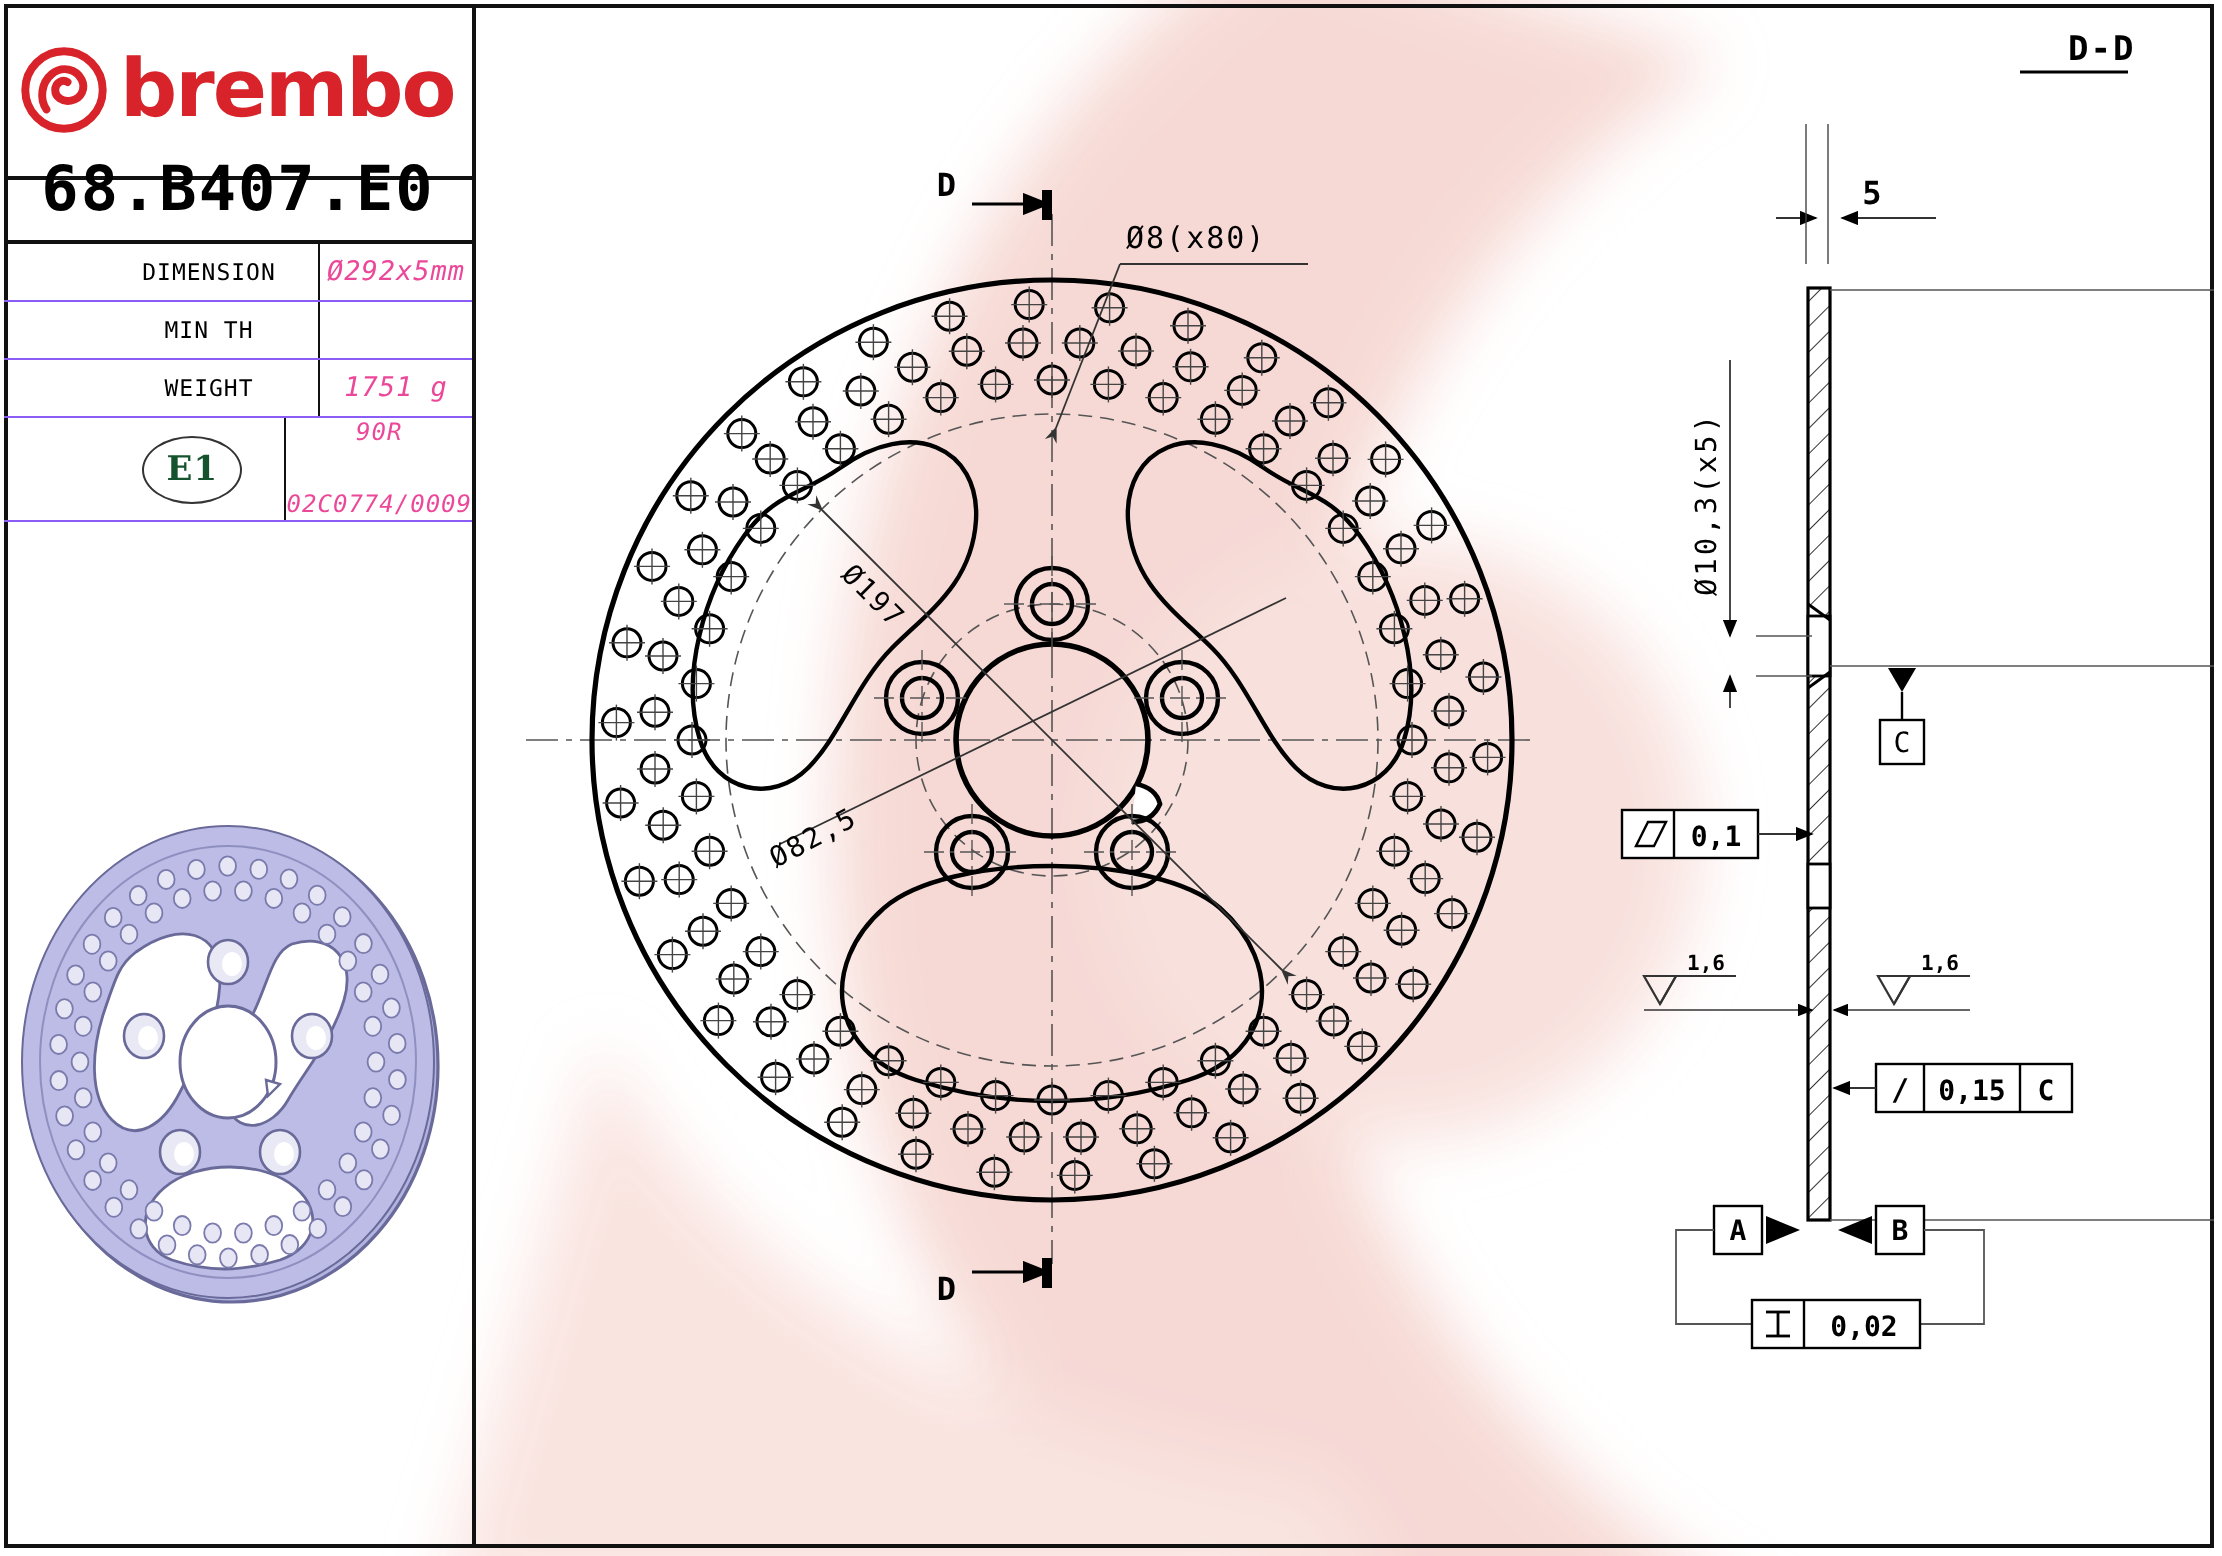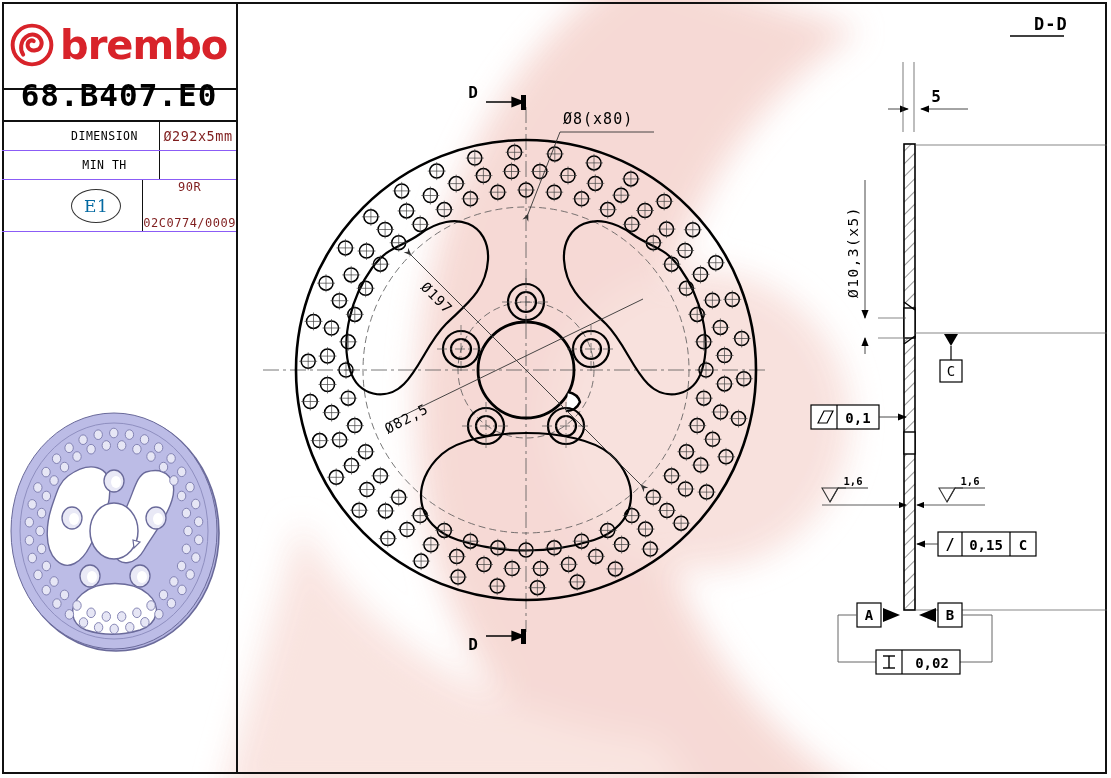--- a/index.html
+++ b/index.html
@@ -33,25 +33,25 @@
              display:flex;align-items:center;justify-content:center;}
   .code-cell span{font-size:31px;font-weight:bold;letter-spacing:1px;color:#000;text-align:right;}
 
   .spec-table{position:absolute;left:0;top:120px;width:234px;}
   .spec-row{display:flex;border-bottom:1px solid #8b5cf6;height:29px;box-sizing:border-box;padding-left:48px;}
   .spec-row.tall{height:52px;}
   .spec-k{width:110px;border-right:1px solid #111;box-sizing:border-box;
           display:flex;align-items:center;justify-content:center;
           font-size:11.5px;letter-spacing:.5px;color:#000;}
   .spec-v{flex:1;display:flex;align-items:center;justify-content:center;
-          font-size:13.5px;letter-spacing:.5px;color:#7f1d1d;text-align:center;}
+          font-size:13.5px;letter-spacing:.5px;color:#ec4899;text-align:center;font-style:italic;}
   .spec-v.two{flex-direction:column;justify-content:space-between;line-height:1.25;font-size:12px;}
   .e1-badge{width:48px;height:32px;border:1.6px solid #333;border-radius:50%;
             display:flex;align-items:center;justify-content:center;
-            font-family:"DejaVu Serif",serif;font-weight:normal;font-size:17px;color:#0369a1;}
+            font-family:"DejaVu Serif",serif;font-weight:bold;font-size:17px;color:#14532d;}
 
   .photo-cell{position:absolute;left:0;top:346px;width:234px;height:424px;}
   .photo-cell svg{display:block;}
 
   
   .draw{position:absolute;left:238px;top:2px;width:869px;height:772px;z-index:3;}
   .draw svg{display:block;}
 </style>
 </head>
 <body>
@@ -90,20 +90,24 @@
       <span>68.B407.E0</span>
     </div>
 
     <div class="spec-table">
       <div class="spec-row">
         <div class="spec-k">DIMENSION</div>
         <div class="spec-v">Ø292x5mm</div>
       </div>
       <div class="spec-row">
         <div class="spec-k">MIN TH</div>
+      </div>
+      <div class="spec-row">
+        <div class="spec-k">WEIGHT</div>
+        <div class="spec-v">1751 g</div>
       </div>
       <div class="spec-row tall">
         <div class="spec-k">
           <div class="e1-badge">E1</div>
         </div>
         <div class="spec-v two">
           <span>90R</span>
           <span>02C0774/0009</span>
         </div>
       </div>

